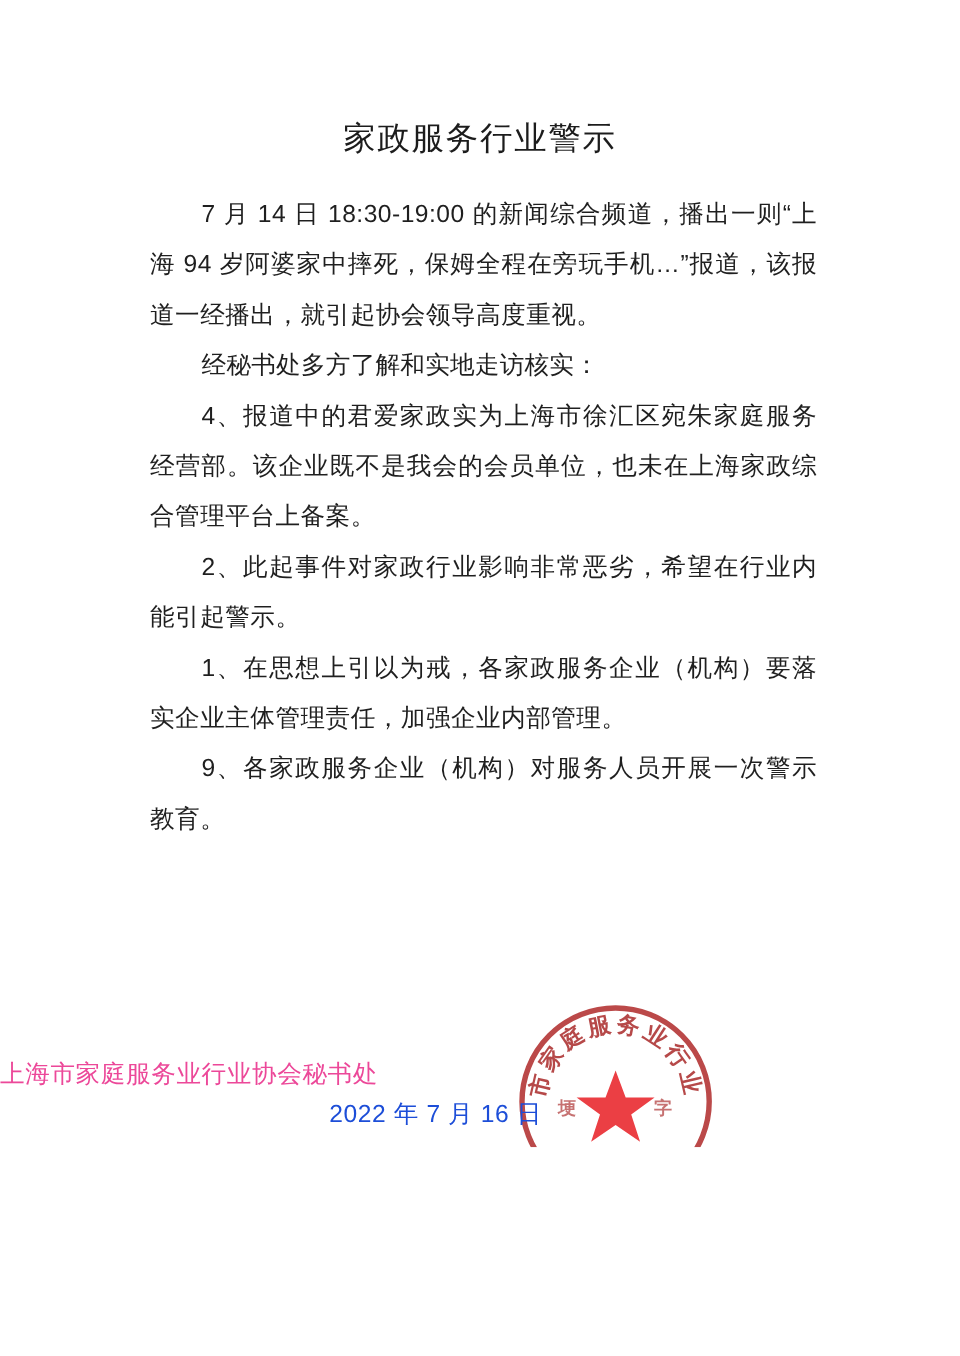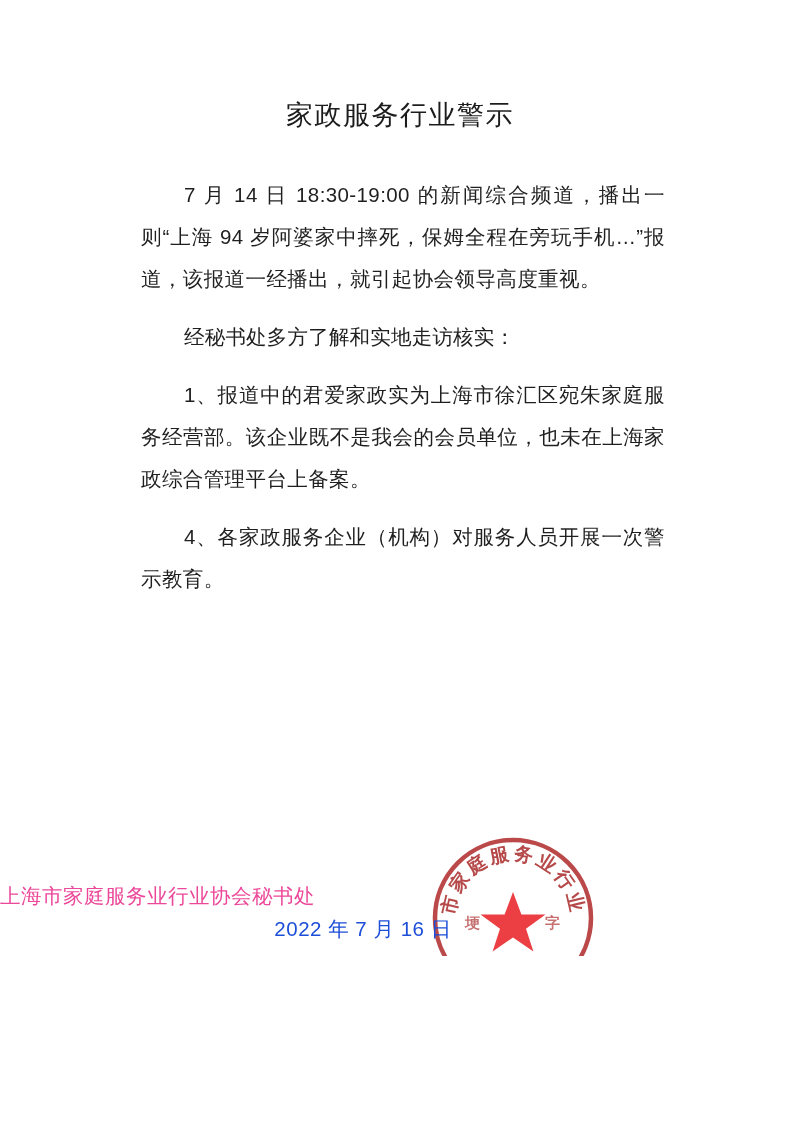--- a/index.html
+++ b/index.html
@@ -41,21 +41,21 @@
     width: 556px;
   }
 
   .para {
     font-size: 20.5px;
     line-height: 42px;
     color: #1f1f1f;
     letter-spacing: 0.4px;
     text-align: justify;
     text-justify: inter-character;
-    margin: 16px;
+    margin: 0;
     word-break: break-all;
   }
   .para.indent {
     text-indent: 43px;
   }
   .para.bold {
     font-weight: 400;
     text-indent: 43px;
     letter-spacing: 0.2px;
   }
@@ -104,22 +104,24 @@
 </head>
 <body>
 
 <div id="page">
 
   <div class="doc-title">家政服务行业警示</div>
 
   <div class="body-block">
     <p class="para indent">7 月 14 日 18:30-19:00 的新闻综合频道，播出一则“上海 94 岁阿婆家中摔死，保姆全程在旁玩手机…”报道，该报道一经播出，就引起协会领导高度重视。</p>
     <p class="para bold">经秘书处多方了解和实地走访核实：</p>
-    <p class="para indent">1、报道中的君爱家政实为上海市徐汇区宛朱家庭服务经营部。该企业既不是我会的会员单位，也未在上海家政综合管理平台上备案。</p>
-    <p class="para indent">4、各家政服务企业（机构）对服务人员开展一次警示教育。</p>
+    <p class="para indent">4、报道中的君爱家政实为上海市徐汇区宛朱家庭服务经营部。该企业既不是我会的会员单位，也未在上海家政综合管理平台上备案。</p>
+    <p class="para indent">2、此起事件对家政行业影响非常恶劣，希望在行业内能引起警示。</p>
+    <p class="para indent">1、在思想上引以为戒，各家政服务企业（机构）要落实企业主体管理责任，加强企业内部管理。</p>
+    <p class="para indent">9、各家政服务企业（机构）对服务人员开展一次警示教育。</p>
   </div>
 
   <div class="seal">
     <svg width="164" height="164" viewBox="0 0 164 164" xmlns="http://www.w3.org/2000/svg">
       <defs>
         <path id="arcTop" d="M 24 82 A 58 58 0 0 1 140 82"></path>
         <path id="arcBottom" d="M 36 82 A 46 46 0 0 0 128 82"></path>
       </defs>
 
       <circle cx="82" cy="82" r="78" fill="none" stroke="#b02a2a" stroke-width="4.5" opacity="0.92"></circle>

